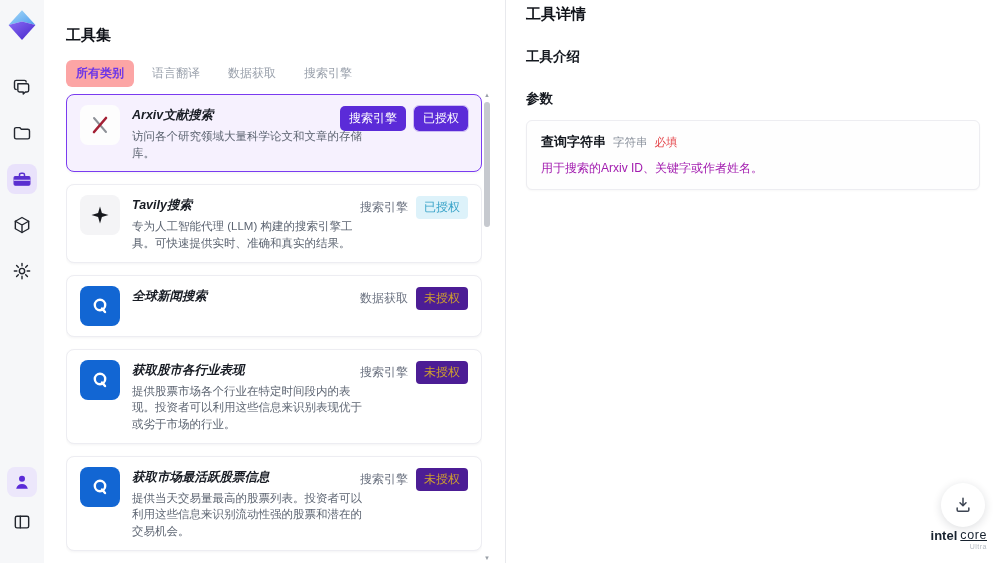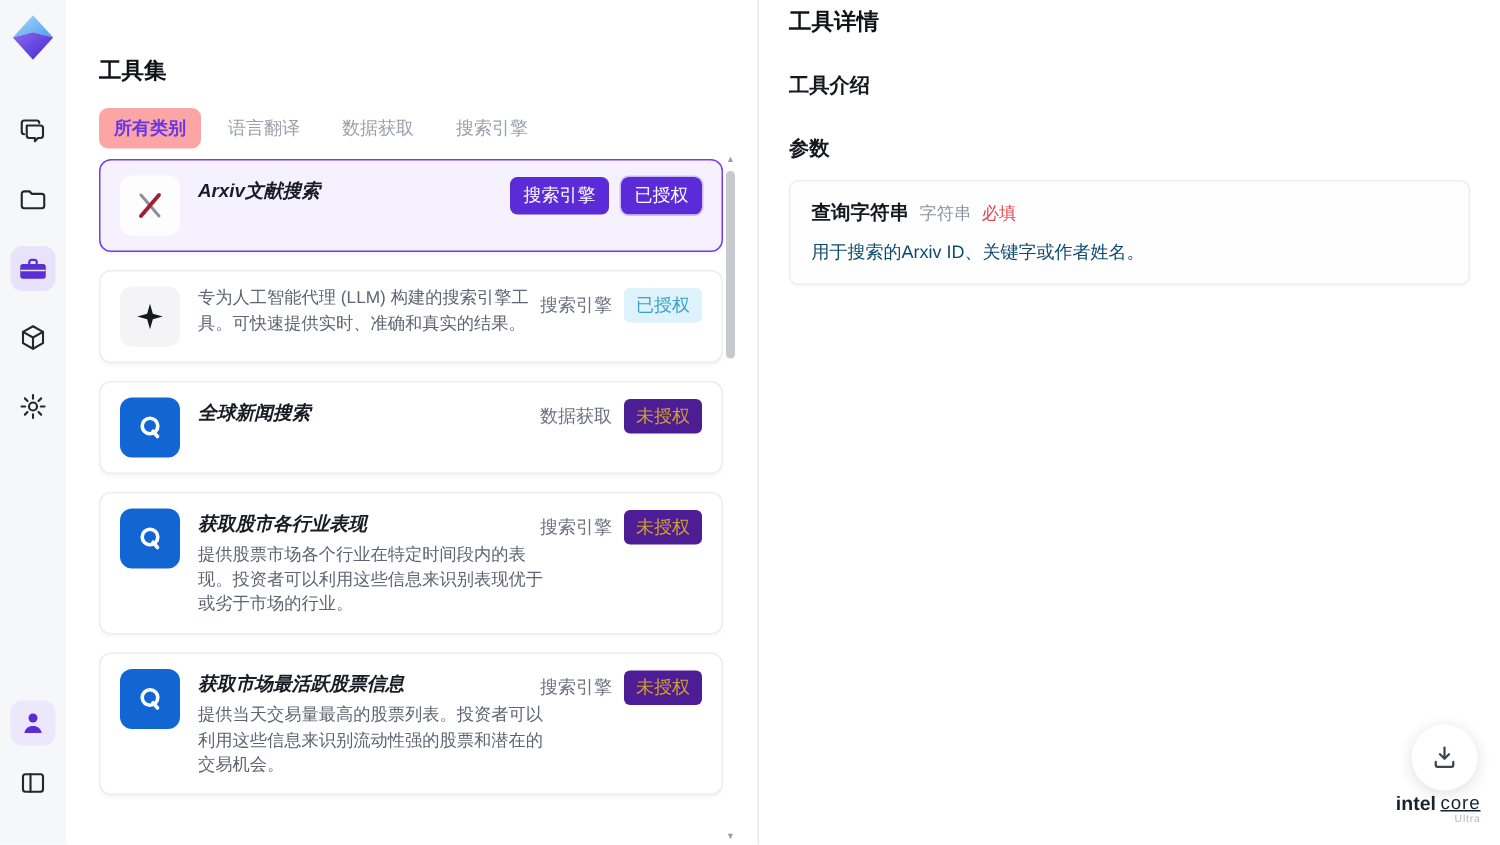--- a/index.html
+++ b/index.html
@@ -14,21 +14,21 @@
     justify-content:center; margin-bottom:16px; cursor:pointer; }
   .rail-item svg { width:20px; height:20px; stroke:#23272f; fill:none; stroke-width:1.7;
     stroke-linecap:round; stroke-linejoin:round; }
   .rail-item.active { background:#e9e2fb; }
   .rail-item.active svg { stroke:#5a2fd0; fill:#5a2fd0; }
   .rail-spacer { flex:1; }
   .rail-item.user { background:#ece7fb; margin-bottom:10px; }
   .rail-item.user svg { stroke:none; fill:#5b2bd8; }
 
   
-  .main { position:absolute; left:44px; top:18px; bottom:0; width:461px; background:#fff; }
+  .main { position:absolute; left:44px; top:6px; bottom:0; width:461px; background:#fff; }
   .main-title { font-size:15px; font-weight:700; margin:20px 0 0 22px; color:#101319; }
   .tabs { display:flex; align-items:center; gap:8px; margin:15px 0 0 22px; }
   .tab { font-size:12px; color:#9aa1ac; padding:5px 10px; border-radius:6px; cursor:pointer; white-space:nowrap; }
   .tab.active { color:#6b35e8; background:#fca5a5; font-weight:600; }
 
   .list { position:absolute; left:22px; top:88px; width:416px; bottom:0; overflow:hidden;
     display:flex; flex-direction:column; gap:12px; }
   .card { position:relative; flex:none; display:flex; gap:12px; background:#fff;
     border:1px solid #ededf2; border-radius:8px; padding:10px 13px;
     box-shadow:0 1px 3px rgba(15,23,42,.05); cursor:pointer; }
@@ -61,21 +61,21 @@
     border-left:1px solid #e8e9ed; padding:5px 20px 0; }
   .details-title { font-size:15px; font-weight:700; color:#101319; }
   .section-h { font-size:13.5px; font-weight:700; color:#14181f; margin-top:24px; }
   .box { margin-top:12px; border:1px solid #ededf1; border-radius:6px; background:#fefefe;
     padding:12px 14px; box-shadow:0 1px 2px rgba(15,23,42,.03); }
   .intro-text { font-size:12px; color:#3c434e; line-height:1.6; }
   .param-line { display:flex; align-items:baseline; gap:7px; }
   .param-name { font-size:13px; font-weight:700; color:#14181f; }
   .param-type { font-size:11.5px; color:#8a919c; }
   .param-req { font-size:11.5px; color:#e5484d; }
-  .param-desc { margin-top:9px; font-size:12px; color:#0c4a6e; }
+  .param-desc { margin-top:9px; font-size:12px; color:#a21caf; }
 
   
   .fab { position:absolute; right:15px; bottom:36px; width:44px; height:44px; border-radius:50%;
     background:#fff; box-shadow:0 2px 10px rgba(20,28,45,.14); display:flex; align-items:center;
     justify-content:center; cursor:pointer; }
   .fab svg { width:20px; height:20px; stroke:#3c4452; fill:none; stroke-width:1.8;
     stroke-linecap:round; stroke-linejoin:round; }
   .intel { position:absolute; right:13px; bottom:12px; display:flex; flex-direction:column;
     align-items:flex-end; line-height:1.1; }
   .intel-row { display:flex; gap:3px; align-items:flex-start; color:#17222f; }
@@ -165,34 +165,36 @@
 
     <div class="card selected">
       <div class="tool-icon arxiv">
         <svg viewBox="0 0 24 24">
           <path d="M6 5l12 14" stroke="#8d9097" stroke-width="2" stroke-linecap="round"></path>
           <path d="M18 5L6 19" stroke="#a31f34" stroke-width="2.6" stroke-linecap="round"></path>
         </svg>
       </div>
       <div class="tool-body">
         <div class="tool-title">Arxiv文献搜索</div>
+        <div class="tool-desc">访问各个研究领域大量科学论文和文章的存储库。</div>
       </div>
       <div class="badges">
         <span class="cat">搜索引擎</span>
         <span class="auth">已授权</span>
       </div>
     </div>
 
     <div class="card">
       <div class="tool-icon">
         <svg viewBox="0 0 24 24">
           <path d="M12 3.5l1.9 6.6 6.6 1.9-6.6 1.9L12 20.5l-1.9-6.6-6.6-1.9 6.6-1.9z" fill="#16181d"></path>
         </svg>
       </div>
       <div class="tool-body">
+        <div class="tool-title">Tavily搜索</div>
         <div class="tool-desc">专为人工智能代理 (LLM) 构建的搜索引擎工具。可快速提供实时、准确和真实的结果。</div>
       </div>
       <div class="badges">
         <span class="cat">搜索引擎</span>
         <span class="auth ok">已授权</span>
       </div>
     </div>
 
     <div class="card">
       <div class="tool-icon qnews">

